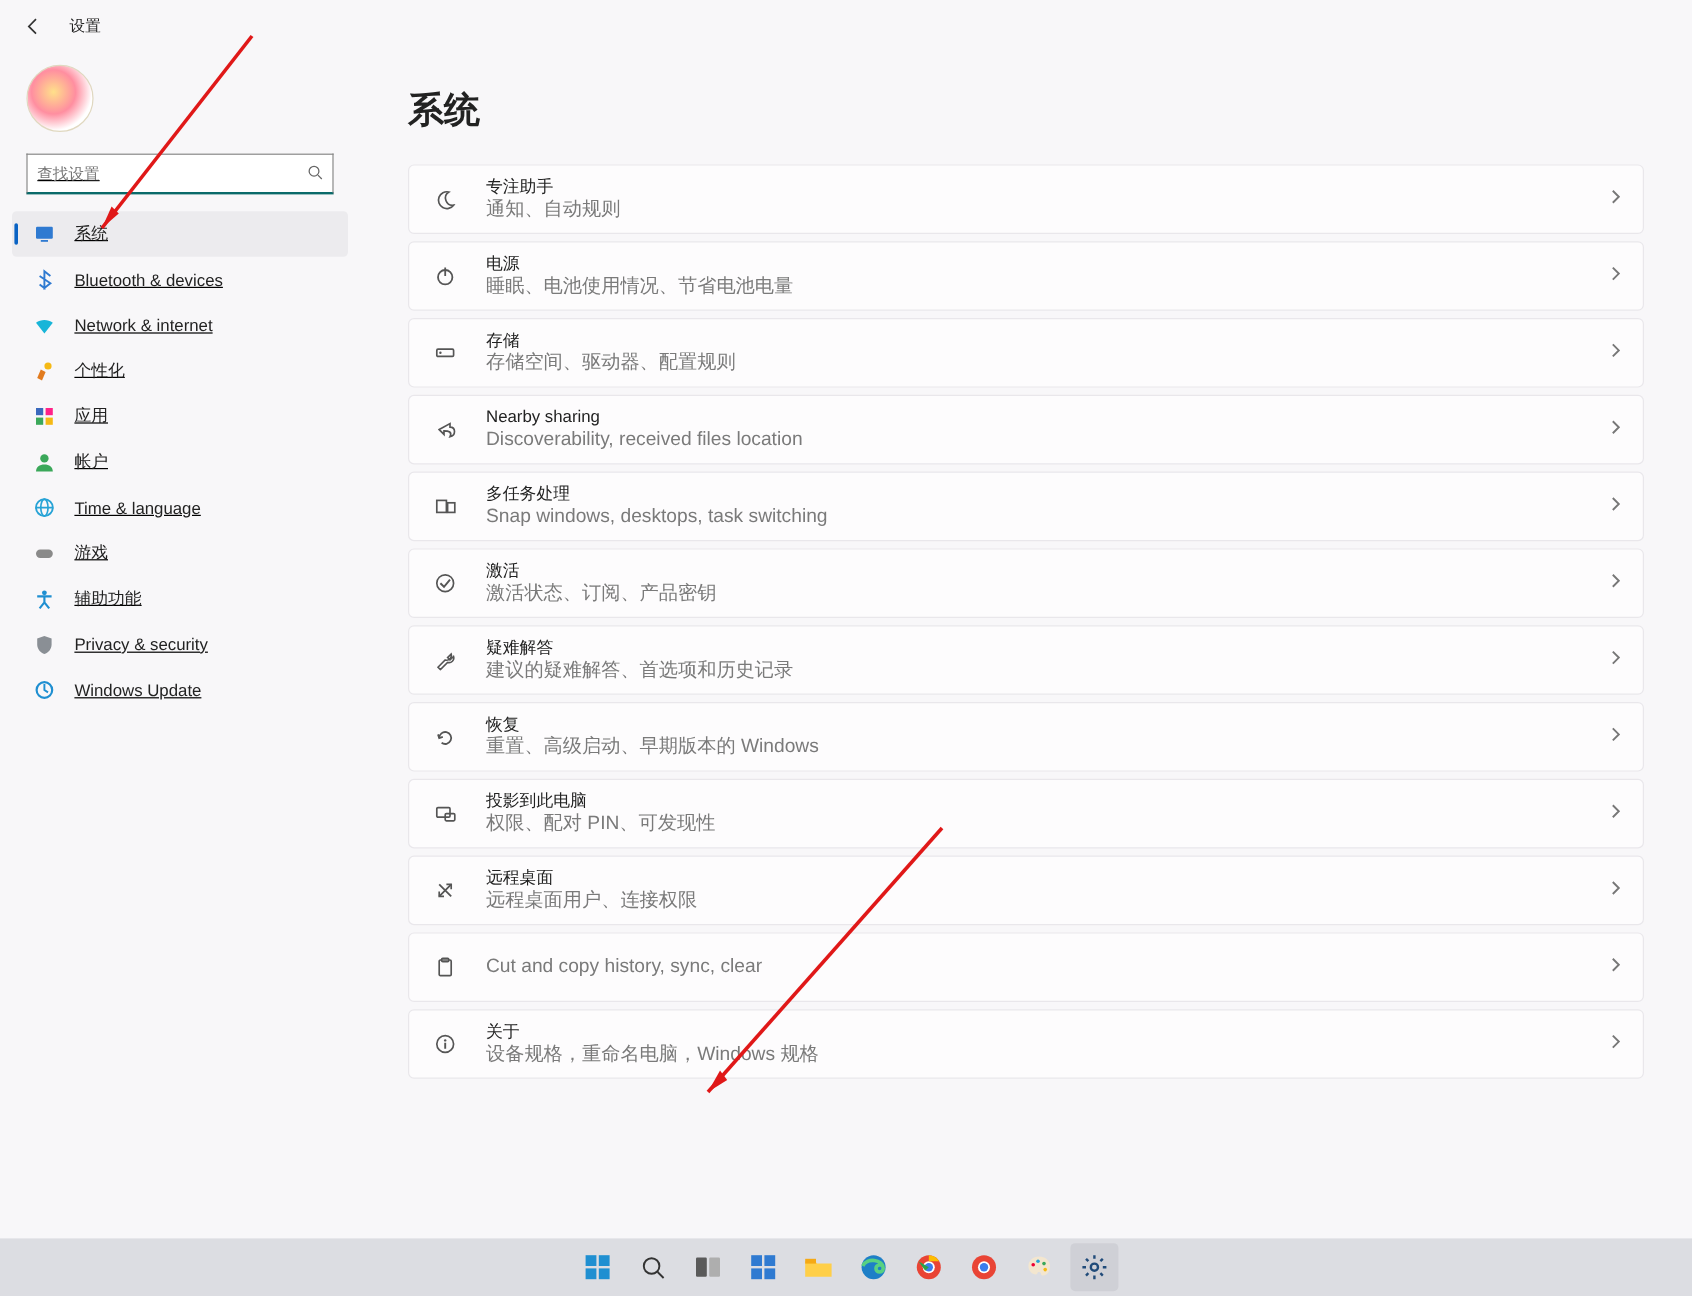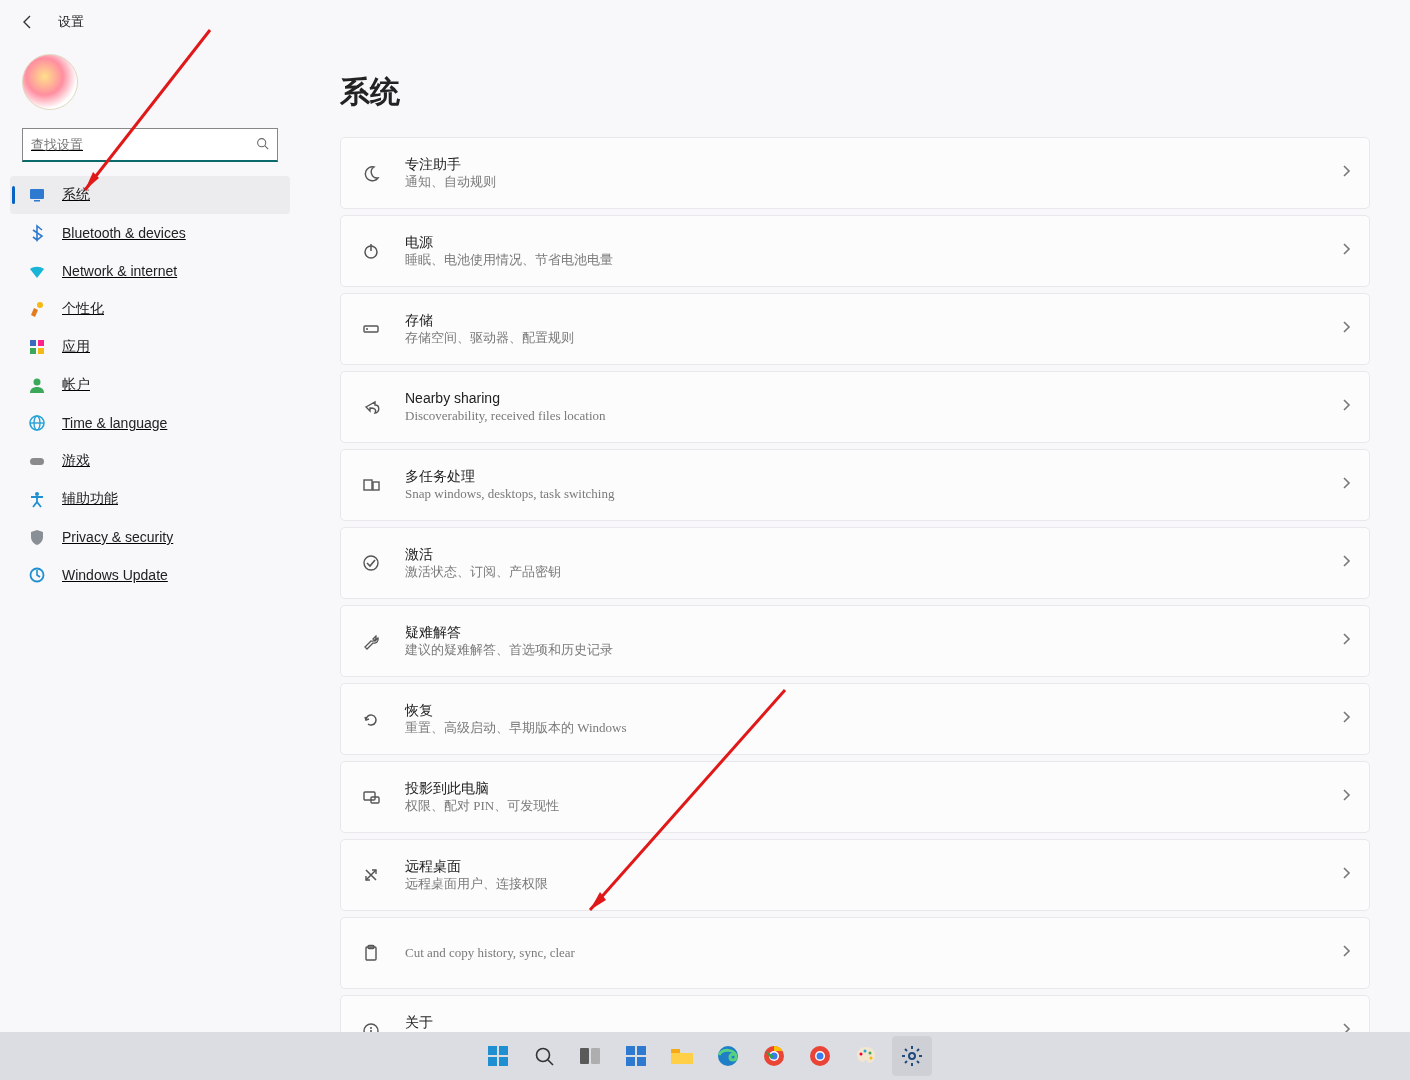--- a/index.html
+++ b/index.html
@@ -17,25 +17,25 @@
 
   .nav { display:flex; flex-direction:column; }
   .nav-item { display:flex; align-items:center; height:38px; padding-left:18px; gap:16px; font-size:14px; color:#222; border-radius:4px; cursor:pointer; position:relative; }
   .nav-item.active { background:#ecebee; }
   .nav-item.active::before { content:""; position:absolute; left:2px; top:10px; bottom:10px; width:3px; background:#0a63c4; border-radius:2px; }
   .nav-icon { width:18px; height:18px; display:flex; align-items:center; justify-content:center; font-size:15px; }
 
   .main { position:absolute; left:300px; top:44px; right:0; bottom:0; padding:28px 40px 0 40px; overflow:hidden; }
   .page-title { font-size:30px; font-weight:600; color:#222; margin-bottom:24px; }
   .cards { display:flex; flex-direction:column; gap:6px; max-width:1030px; }
-  .card { background:#fdfcfd; border:1px solid #e9e7eb; border-radius:5px; height:72px; display:flex; align-items:center; padding:0 18px; cursor:pointer; }
+  .card { background:#fdfcfd; border:1px solid #e9e7eb; border-radius:5px; height:58px; display:flex; align-items:center; padding:0 18px; cursor:pointer; }
   .card-icon { width:24px; height:24px; display:flex; align-items:center; justify-content:center; color:#555; margin-right:22px; font-size:18px; }
   .card-text { flex:1; display:flex; flex-direction:column; justify-content:center; }
   .card-title { font-size:14px; color:#222; line-height:1.3; }
-  .card-sub { font-size:13px; color:#7a7a7a; line-height:1.4;font-family:Liberation Serif, serif; }
+  .card-sub { font-size:16px; color:#7a7a7a; line-height:1.4; }
   .card-chevron { color:#777; }
 
   
   .arrow-svg { position:absolute; pointer-events:none; }
 
   
   .wm { position:absolute; right:0; bottom:6px; background:#fff; padding:2px 10px 2px 6px; display:flex; align-items:center; gap:6px; font-size:12px; border-top-left-radius:2px; }
   .wm-logo { width:18px; height:18px; }
   .wm-title { font-weight:700; font-size:14px; color:#222; }
   .wm-url { font-size:10px; color:#888; letter-spacing:.3px; }

